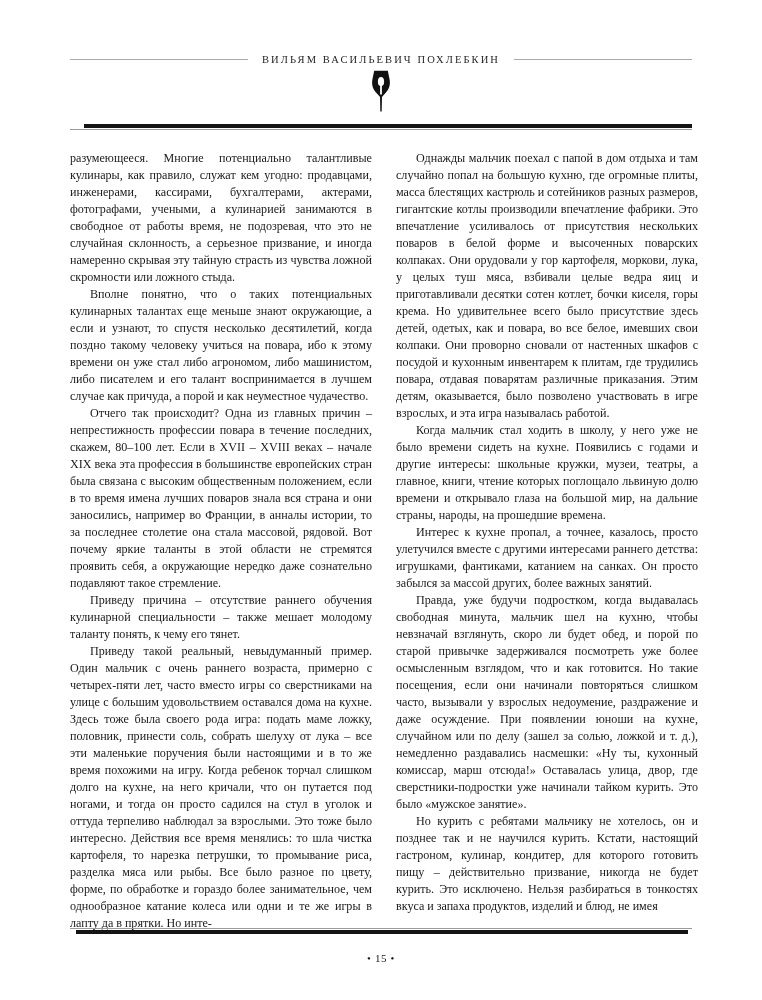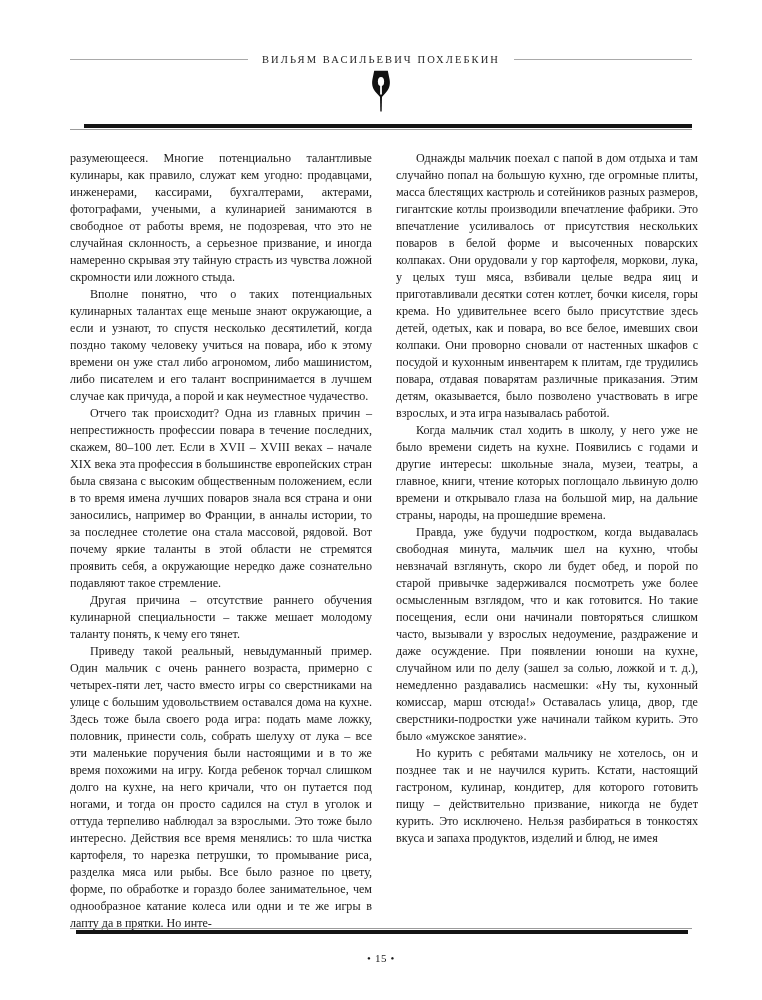--- a/index.html
+++ b/index.html
@@ -180,27 +180,28 @@
     <span class="thick"></span>
     <span class="thin"></span>
   </div>
 
   <div class="columns">
 
     <div class="column">
       <p class="cont">разумеющееся. Многие потенциально талантливые кулинары, как правило, служат кем угодно: продавцами, инженерами, кассирами, бухгалтерами, актерами, фотографами, учеными, а кулинарией занимаются в свободное от работы время, не подозревая, что это не случайная склонность, а серьезное призвание, и иногда намеренно скрывая эту тайную страсть из чувства ложной скромности или ложного стыда.</p>
       <p>Вполне понятно, что о таких потенциальных кулинарных талантах еще меньше знают окружающие, а если и узнают, то спустя несколько десятилетий, когда поздно такому человеку учиться на повара, ибо к этому времени он уже стал либо агрономом, либо машинистом, либо писателем и его талант воспринимается в лучшем случае как причуда, а порой и как неуместное чудачество.</p>
       <p>Отчего так происходит? Одна из главных причин – непрестижность профессии повара в течение последних, скажем, 80–100 лет. Если в XVII – XVIII веках – начале XIX века эта профессия в большинстве европейских стран была связана с высоким общественным положением, если в то время имена лучших поваров знала вся страна и они заносились, например во Франции, в анналы истории, то за последнее столетие она стала массовой, рядовой. Вот почему яркие таланты в этой области не стремятся проявить себя, а окружающие нередко даже сознательно подавляют такое стремление.</p>
-      <p>Другая причина – отсутствие раннего обучения кулинарной специальности – также мешает молодому таланту понять, к чему его тянет.</p>
+      <p>Приведу причина – отсутствие раннего обучения кулинарной специальности – также мешает молодому таланту понять, к чему его тянет.</p>
       <p>Приведу такой реальный, невыдуманный пример. Один мальчик с очень раннего возраста, примерно с четырех-пяти лет, часто вместо игры со сверстниками на улице с большим удовольствием оставался дома на кухне. Здесь тоже была своего рода игра: подать маме ложку, половник, принести соль, собрать шелуху от лука – все эти маленькие поручения были настоящими и в то же время похожими на игру. Когда ребенок торчал слишком долго на кухне, на него кричали, что он путается под ногами, и тогда он просто садился на стул в уголок и оттуда терпеливо наблюдал за взрослыми. Это тоже было интересно. Действия все время менялись: то шла чистка картофеля, то нарезка петрушки, то промывание риса, разделка мяса или рыбы. Все было разное по цвету, форме, по обработке и гораздо более занимательное, чем однообразное катание колеса или одни и те же игры в лапту да в прятки. Но инте-</p>
     </div>
 
     <div class="column">
       <p>Однажды мальчик поехал с папой в дом отдыха и там случайно попал на большую кухню, где огромные плиты, масса блестящих кастрюль и сотейников разных размеров, гигантские котлы производили впечатление фабрики. Это впечатление усиливалось от присутствия нескольких поваров в белой форме и высоченных поварских колпаках. Они орудовали у гор картофеля, моркови, лука, у целых туш мяса, взбивали целые ведра яиц и приготавливали десятки сотен котлет, бочки киселя, горы крема. Но удивительнее всего было присутствие здесь детей, одетых, как и повара, во все белое, имевших свои колпаки. Они проворно сновали от настенных шкафов с посудой и кухонным инвентарем к плитам, где трудились повара, отдавая поварятам различные приказания. Этим детям, оказывается, было позволено участвовать в игре взрослых, и эта игра называлась работой.</p>
-      <p>Когда мальчик стал ходить в школу, у него уже не было времени сидеть на кухне. Появились с годами и другие интересы: школьные знала, музеи, театры, а главное, книги, чтение которых поглощало львиную долю времени и открывало глаза на большой мир, на дальние страны, народы, на прошедшие времена.</p>
+      <p>Когда мальчик стал ходить в школу, у него уже не было времени сидеть на кухне. Появились с годами и другие интересы: школьные кружки, музеи, театры, а главное, книги, чтение которых поглощало львиную долю времени и открывало глаза на большой мир, на дальние страны, народы, на прошедшие времена.</p>
+      <p>Интерес к кухне пропал, а точнее, казалось, просто улетучился вместе с другими интересами раннего детства: игрушками, фантиками, катанием на санках. Он просто забылся за массой других, более важных занятий.</p>
       <p>Правда, уже будучи подростком, когда выдавалась свободная минута, мальчик шел на кухню, чтобы невзначай взглянуть, скоро ли будет обед, и порой по старой привычке задерживался посмотреть уже более осмысленным взглядом, что и как готовится. Но такие посещения, если они начинали повторяться слишком часто, вызывали у взрослых недоумение, раздражение и даже осуждение. При появлении юноши на кухне, случайном или по делу (зашел за солью, ложкой и т. д.), немедленно раздавались насмешки: «Ну ты, кухонный комиссар, марш отсюда!» Оставалась улица, двор, где сверстники-подростки уже начинали тайком курить. Это было «мужское занятие».</p>
       <p>Но курить с ребятами мальчику не хотелось, он и позднее так и не научился курить. Кстати, настоящий гастроном, кулинар, кондитер, для которого готовить пищу – действительно призвание, никогда не будет курить. Это исключено. Нельзя разбираться в тонкостях вкуса и запаха продуктов, изделий и блюд, не имея</p>
     </div>
 
   </div>
 
   <div class="rule-bottom">
     <span class="thin"></span>
     <span class="thick"></span>
   </div>

